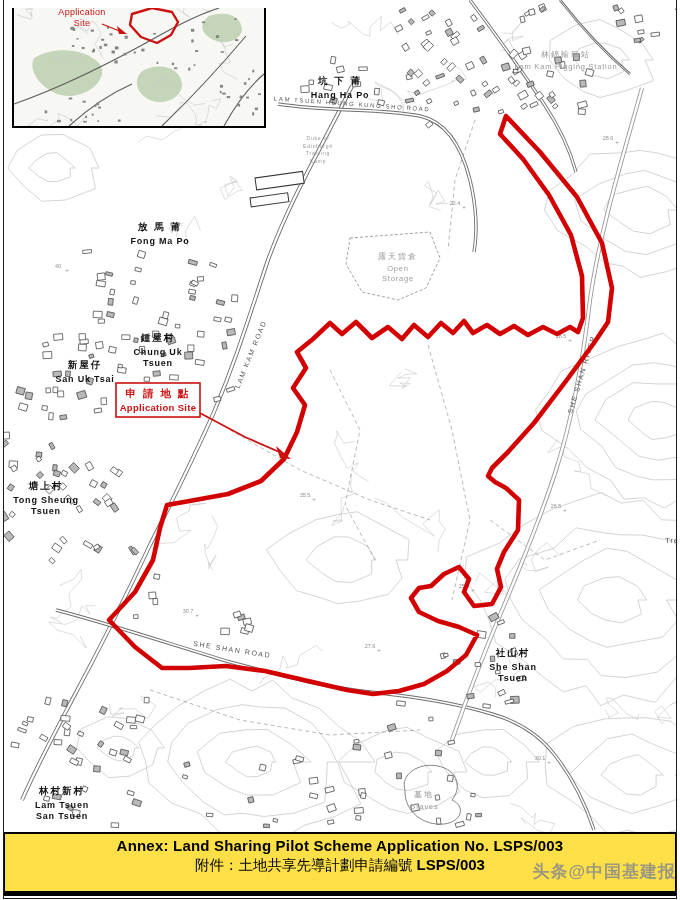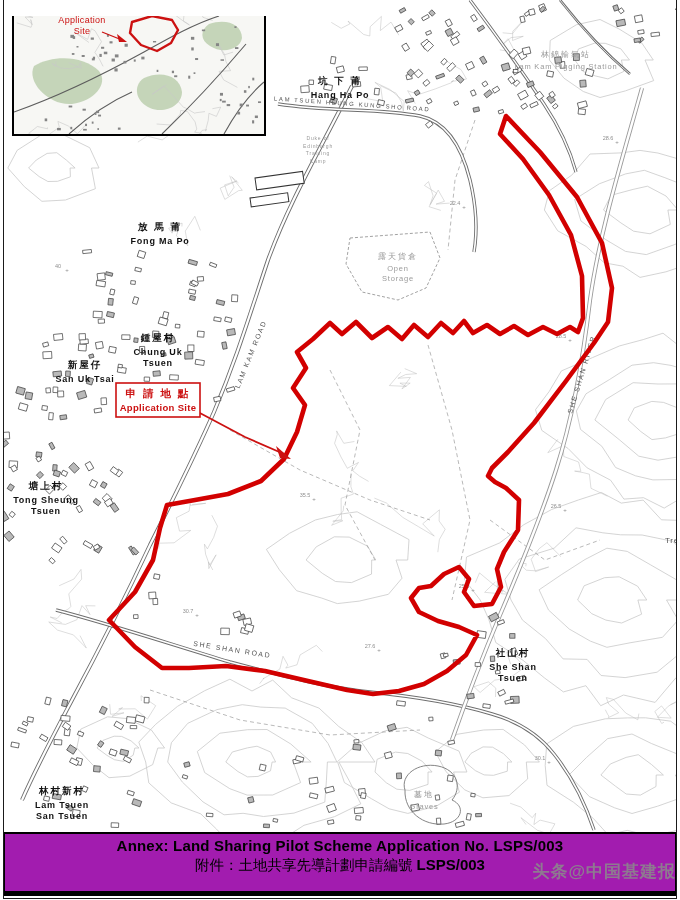--- a/index.html
+++ b/index.html
@@ -1,25 +1,25 @@
 <!DOCTYPE html>
 <html><head>
 <meta charset="utf-8">
 <style>
   html,body{margin:0;padding:0;background:#fff;}
   .page{position:relative;width:680px;height:900px;background:#fff;overflow:hidden;
         font-family:"Liberation Sans",sans-serif;}
   .outer-frame{position:absolute;left:3px;top:-2px;width:672px;height:899px;
         border:1.5px solid #1a1a1a;pointer-events:none;z-index:5;}
   #mapSvg{position:absolute;left:4px;top:0;z-index:1;}
-  .inset{position:absolute;left:12px;top:16px;width:250px;height:118px;
+  .inset{position:absolute;left:12px;top:8px;width:250px;height:118px;
         border:2px solid #000;border-top:none;background:#fafaf8;z-index:3;overflow:hidden;}
   .titleblock{position:absolute;left:3px;top:832px;width:674px;height:64px;
         box-sizing:border-box;border:2px solid #000;border-bottom:5px solid #000;
-        background:#a21caf;z-index:4;text-align:center;}
+        background:#fde047;z-index:4;text-align:center;}
   .tb-l1{margin-top:3px;font-size:15px;font-weight:bold;color:#000;letter-spacing:.2px;}
   .tb-l2{margin-top:2px;font-size:14.5px;color:#000;}
   .tb-l2 b{font-size:15px;}
   .tb-l3{margin-top:1px;font-size:15px;font-weight:bold;color:#000;}
   .tb-l3 .zh{font-weight:bold;}
   .watermark{position:absolute;right:4px;top:860px;z-index:6;color:#8b8b8b;
         font-size:17px;letter-spacing:1px;font-weight:bold;opacity:.85;}
 </style>
 </head>
 <body>

